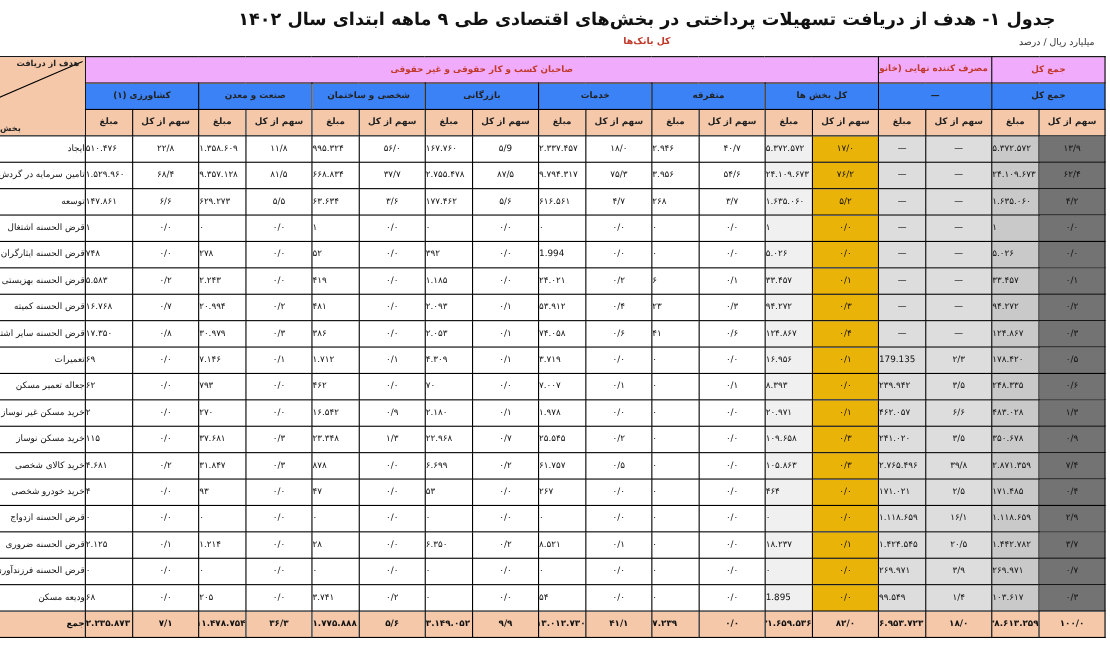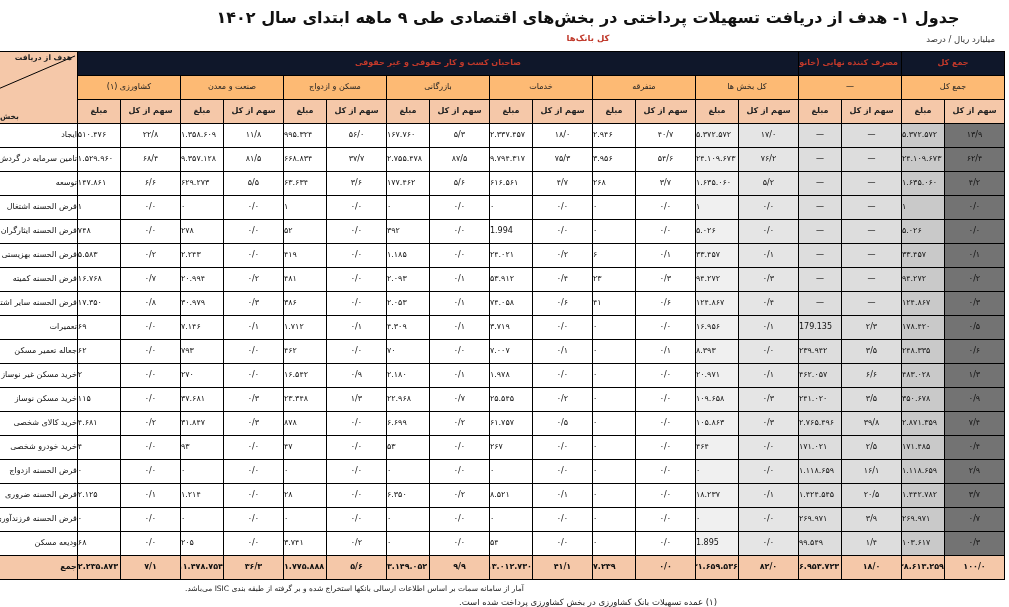--- a/index.html
+++ b/index.html
@@ -51,31 +51,31 @@
     padding:0;
     font-size:8px;
     line-height:1.1;
     height:23px;
     vertical-align:middle;
     overflow:hidden;
     white-space:nowrap;
   }
   
   .hdr-band{
-    background:#0f172a;
+    background:#f0abfc;
     color:#c0392b;
     font-weight:bold;
     font-size:9px;
     text-align:center;
     height:17px;
   }
   .hdr-grp{
-    background:#fdba74;
+    background:#3b82f6;
     color:#222;
-    font-weight:normal;
+    font-weight:bold;
     font-size:8.5px;
     height:15px;
   }
   .hdr-sub{
     background:#f5c8a9;
     color:#222;
     font-weight:bold;
     font-size:7.5px;
     text-align:center;
     height:15px;
@@ -117,21 +117,21 @@
     font-size:8px;
     color:#111;
     background:#ffffff;
   }
   
   td.c-total-amt{background:#c9c9c9;}
   td.c-total-pct{background:#737373;}
   td.c-house-amt{background:#dddddd;}
   td.c-house-pct{background:#dddddd;}
   td.c-allsec-amt{background:#f0f0f0;}
-  td.c-allsec-pct{background:#e5e5e5;}
+  td.c-allsec-pct{background:#eab308;}
 
   
   tr.total td{
     background:#f5c8a9 !important;
     font-weight:bold;
   }
 
   
   .foot{
     margin:4px 10px 0 10px;
@@ -199,21 +199,21 @@
         </th>
       </tr>
 
       <tr>
         <th class="hdr-grp" colspan="2" rowspan="1">جمع کل</th>
         <th class="hdr-grp" colspan="2">—</th>
         <th class="hdr-grp" colspan="2">کل بخش ها</th>
         <th class="hdr-grp" colspan="2">متفرقه</th>
         <th class="hdr-grp" colspan="2">خدمات</th>
         <th class="hdr-grp" colspan="2">بازرگانی</th>
-        <th class="hdr-grp" colspan="2">مسکن و ازدواج</th>
+        <th class="hdr-grp" colspan="2">شخصی و ساختمان</th>
         <th class="hdr-grp" colspan="2">صنعت و معدن</th>
         <th class="hdr-grp" colspan="2">کشاورزی (۱)</th>
       </tr>
 
       <tr>
           <th class="hdr-sub">سهم از کل</th>
           <th class="hdr-sub">مبلغ</th>
         <th class="hdr-sub">سهم از کل</th>
         <th class="hdr-sub">مبلغ</th>
         <th class="hdr-sub">سهم از کل</th>
@@ -239,21 +239,21 @@
           <td class="pct c-total-pct">۱۳/۹</td>
           <td class="num c-total-amt">۵.۳۷۲.۵۷۲</td>
           <td class="pct c-house-pct">—</td>
           <td class="num c-house-amt" style="text-align: center; padding-left: 0px;">—</td>
           <td class="pct c-allsec-pct">۱۷/۰</td>
           <td class="num c-allsec-amt">۵.۳۷۲.۵۷۲</td>
           <td class="pct">۴۰/۷</td>
           <td class="num">۲.۹۴۶</td>
           <td class="pct">۱۸/۰</td>
           <td class="num">۲.۳۳۷.۴۵۷</td>
-          <td class="pct">۵/۳</td>
+          <td class="pct">۵/9</td>
           <td class="num">۱۶۷.۷۶۰</td>
           <td class="pct">۵۶/۰</td>
           <td class="num">۹۹۵.۳۲۴</td>
           <td class="pct">۱۱/۸</td>
           <td class="num">۱.۳۵۸.۶۰۹</td>
           <td class="pct">۲۲/۸</td>
           <td class="num">۵۱۰.۴۷۶</td>
           <td class="lbl">ایجاد</td>
         </tr>
         <tr>
@@ -630,18 +630,14 @@
           <td class="num">۱.۷۷۵.۸۸۸</td>
           <td class="pct">۳۶/۳</td>
           <td class="num">۱۱.۴۷۸.۷۵۴</td>
           <td class="pct">۷/۱</td>
           <td class="num">۲.۲۳۵.۸۷۳</td>
           <td class="lbl">جمع</td>
         </tr>
       </tbody>
   </table>
 
-  <div class="foot">
-    <div class="f1">آمار از سامانه سمات بر اساس اطلاعات ارسالی بانکها استخراج شده و بر گرفته از طبقه بندی ISIC می‌باشد.</div>
-    <div class="f2">(۱) عمده تسهیلات بانک کشاورزی در بخش کشاورزی پرداخت شده است.</div>
-  </div>
 
 </div>
 
 </body></html>

